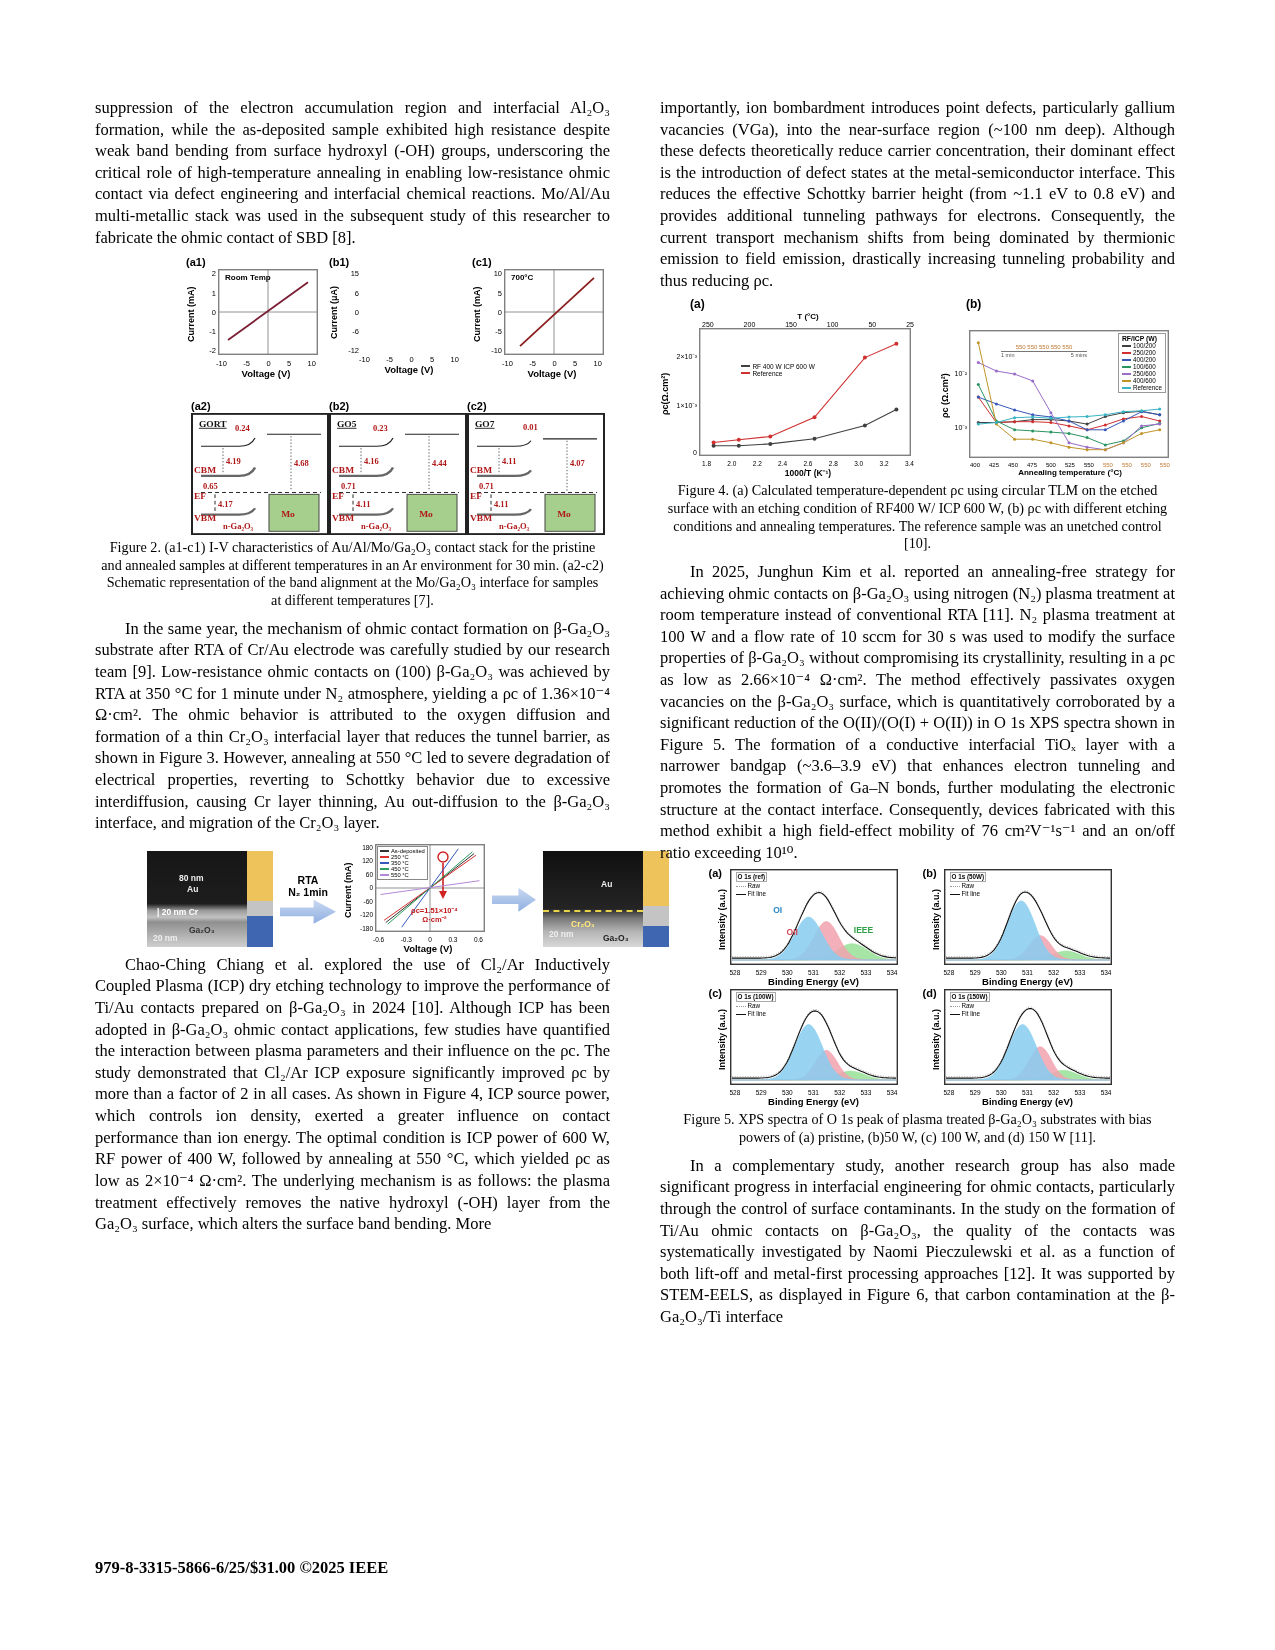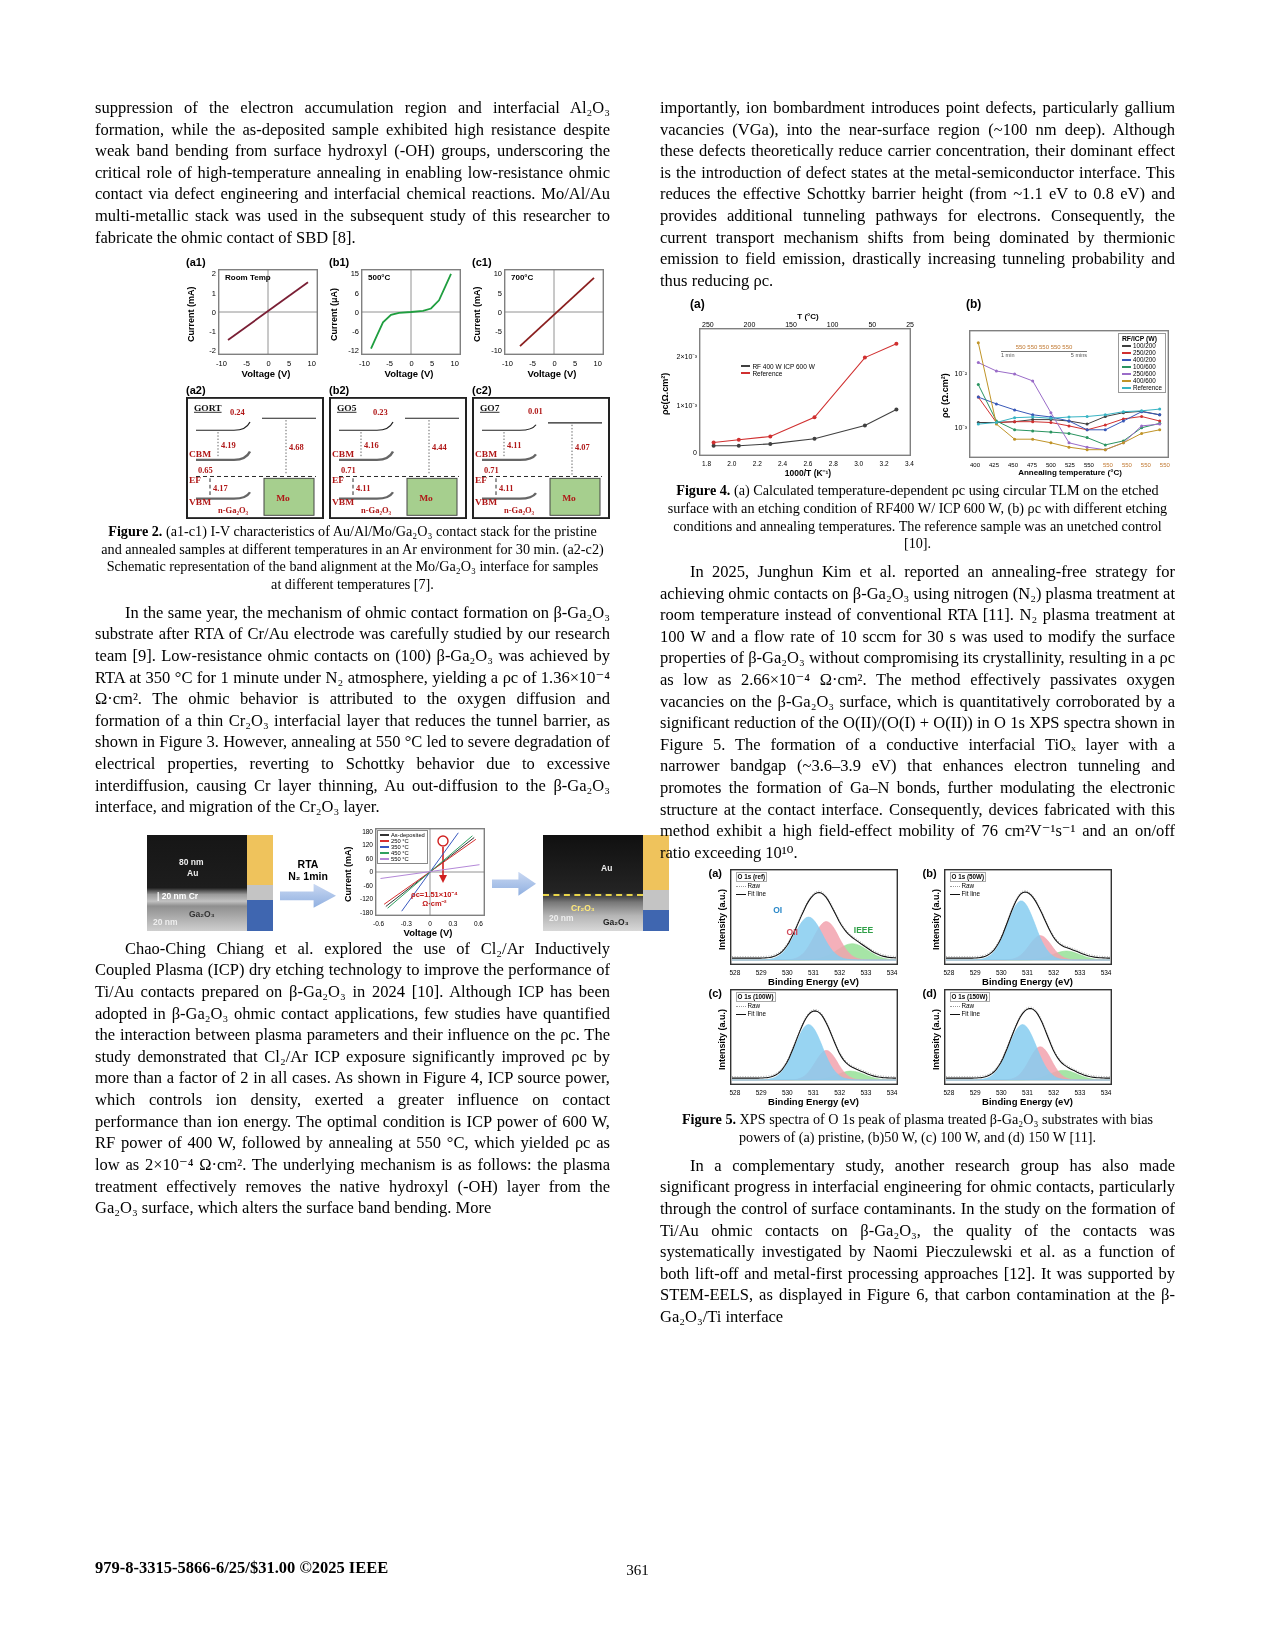--- a/index.html
+++ b/index.html
@@ -3,42 +3,42 @@
 <meta charset="utf-8">
 <style>
   html,body{margin:0;padding:0;background:#e8e8e8;}
   .page{width:1275px;height:1650px;position:relative;background:#ffffff;margin:0 auto;
         font-family:"Liberation Serif","DejaVu Serif",serif;color:#000;overflow:hidden;}
   .cols{display:flex;gap:50px;padding:97px 95px 0 95px;}
   .col{width:515px;}
   p.body{font-size:16.5px;line-height:1.31;text-align:justify;margin:0;}
   p.indent{text-indent:30px;}
   .caption{font-size:14.2px;line-height:1.24;text-align:center;margin:4px 6px 8px 6px;}
-  .caption b{font-weight:bold;}
+  .caption b{font-weight:normal;}
   h3.sec{font-size:17px;margin:10px 0 6px 0;font-weight:bold;}
   .panel-tag{font:bold 11px "Liberation Sans",sans-serif;margin-bottom:1px;}
   .plot-row{display:flex;align-items:stretch;}
   .ylab-rot{writing-mode:vertical-rl;transform:rotate(180deg);font:bold 9px "Liberation Sans",sans-serif;
             text-align:center;width:13px;}
   .yticks{display:flex;flex-direction:column;justify-content:space-between;font:7.5px "Liberation Sans",sans-serif;
           text-align:right;width:17px;padding-right:2px;}
   .plot-holder{position:relative;}
   .plot-frame{fill:none;stroke:#808080;stroke-width:1.4;}
   .axis-gray{stroke:#777;stroke-width:0.8;}
   .plot-title{position:absolute;top:4px;left:7px;font:bold 8px "Liberation Sans",sans-serif;}
   .xticks{display:flex;justify-content:space-between;font:7.5px "Liberation Sans",sans-serif;}
   .xlab{font:bold 9.5px "Liberation Sans",sans-serif;text-align:center;}
 
   
   .fig2{width:424px;margin:8px 0 2px auto;}
   .ivrow{display:flex;justify-content:space-between;}
   .iv-panel{width:138px;}
   .iv-xticks{margin-left:30px;width:100px;}
   .iv-xlab{margin-left:30px;width:100px;}
-  .bandrow{display:flex;justify-content:space-between;margin-top:5px;}
+  .bandrow{display:flex;justify-content:center;margin-top:21px;}
   .band-panel{width:138px;}
   .band-svg{width:138px;height:122px;display:block;}
   .band-frame{fill:#fff;stroke:#222;stroke-width:2;}
   .bd-line{stroke:#222;fill:none;stroke-width:1.2;}
   .bd-thick{stroke:#666;fill:none;stroke-width:2.4;}
   .bd-dash{stroke:#222;stroke-dasharray:4,3;fill:none;stroke-width:1;}
   .bd-dot{stroke:#333;stroke-dasharray:1.5,2;fill:none;stroke-width:0.8;}
   .mo-box{fill:#a6cf8e;stroke:#444;stroke-width:1;}
   .bd-red{fill:#b01818;font:bold 8.5px "Liberation Serif",serif;}
   .bd-redlab{fill:#b01818;font:bold 9.5px "Liberation Serif",serif;}
@@ -150,29 +150,20 @@
             <div class="panel-tag">(b1)</div>
             <div class="plot-row">
               <div class="ylab-rot">Current (μA)</div>
               <div class="yticks" style="height:86px">
                   <span>15</span>
                   <span>6</span>
                   <span>0</span>
                   <span>-6</span>
                   <span>-12</span>
                 </div>
-              <div class="plot-holder">
-                <svg viewBox="0 0 100 86" width="100" height="86">
-                  <rect class="plot-frame" x="0.7" y="0.7" width="98.6" height="84.6"></rect>
-                  <line class="axis-gray" x1="50" y1="1" x2="50" y2="85"></line>
-                  <line class="axis-gray" x1="1" y1="43" x2="99" y2="43"></line>
-                <polyline points="10.0,79.6 16.0,66.4 22.0,53.3 30.0,45.9 38.0,43.9 50.0,43.0 62.0,41.8 70.0,39.5 78.0,31.3 84.0,18.1 90.0,4.9" fill="none" stroke="#1f9e3f" stroke-width="1.8"></polyline>
-                  </svg>
-                <div class="plot-title">500°C</div>
-              </div>
             </div>
             <div class="xticks iv-xticks">
                 <span>-10</span>
                 <span>-5</span>
                 <span>0</span>
                 <span>5</span>
                 <span>10</span>
               </div>
             <div class="xlab iv-xlab">Voltage (V)</div>
           </div>
@@ -804,14 +795,13 @@
         </div>
       </div>
 
       <div class="caption"><b>Figure 5.</b><span> XPS spectra of O 1s peak of plasma treated β-Ga₂O₃ substrates with bias powers of (a) pristine, (b)50 W, (c) 100 W, and (d) 150 W [11].</span></div>
 
       <p class="body indent">In a complementary study, another research group has also made significant progress in interfacial engineering for ohmic contacts, particularly through the control of surface contaminants. In the study on the formation of Ti/Au ohmic contacts on β-Ga₂O₃, the quality of the contacts was systematically investigated by Naomi Pieczulewski et al. as a function of both lift-off and metal-first processing approaches [12]. It was supported by STEM-EELS, as displayed in Figure 6, that carbon contamination at the β-Ga₂O₃/Ti interface</p>
     </div>
   </div>
 
   <div class="footer-copy">979-8-3315-5866-6/25/$31.00 ©2025 IEEE</div>
-  <div class="page-num">361</div>
 </div>
 
 </body></html>

